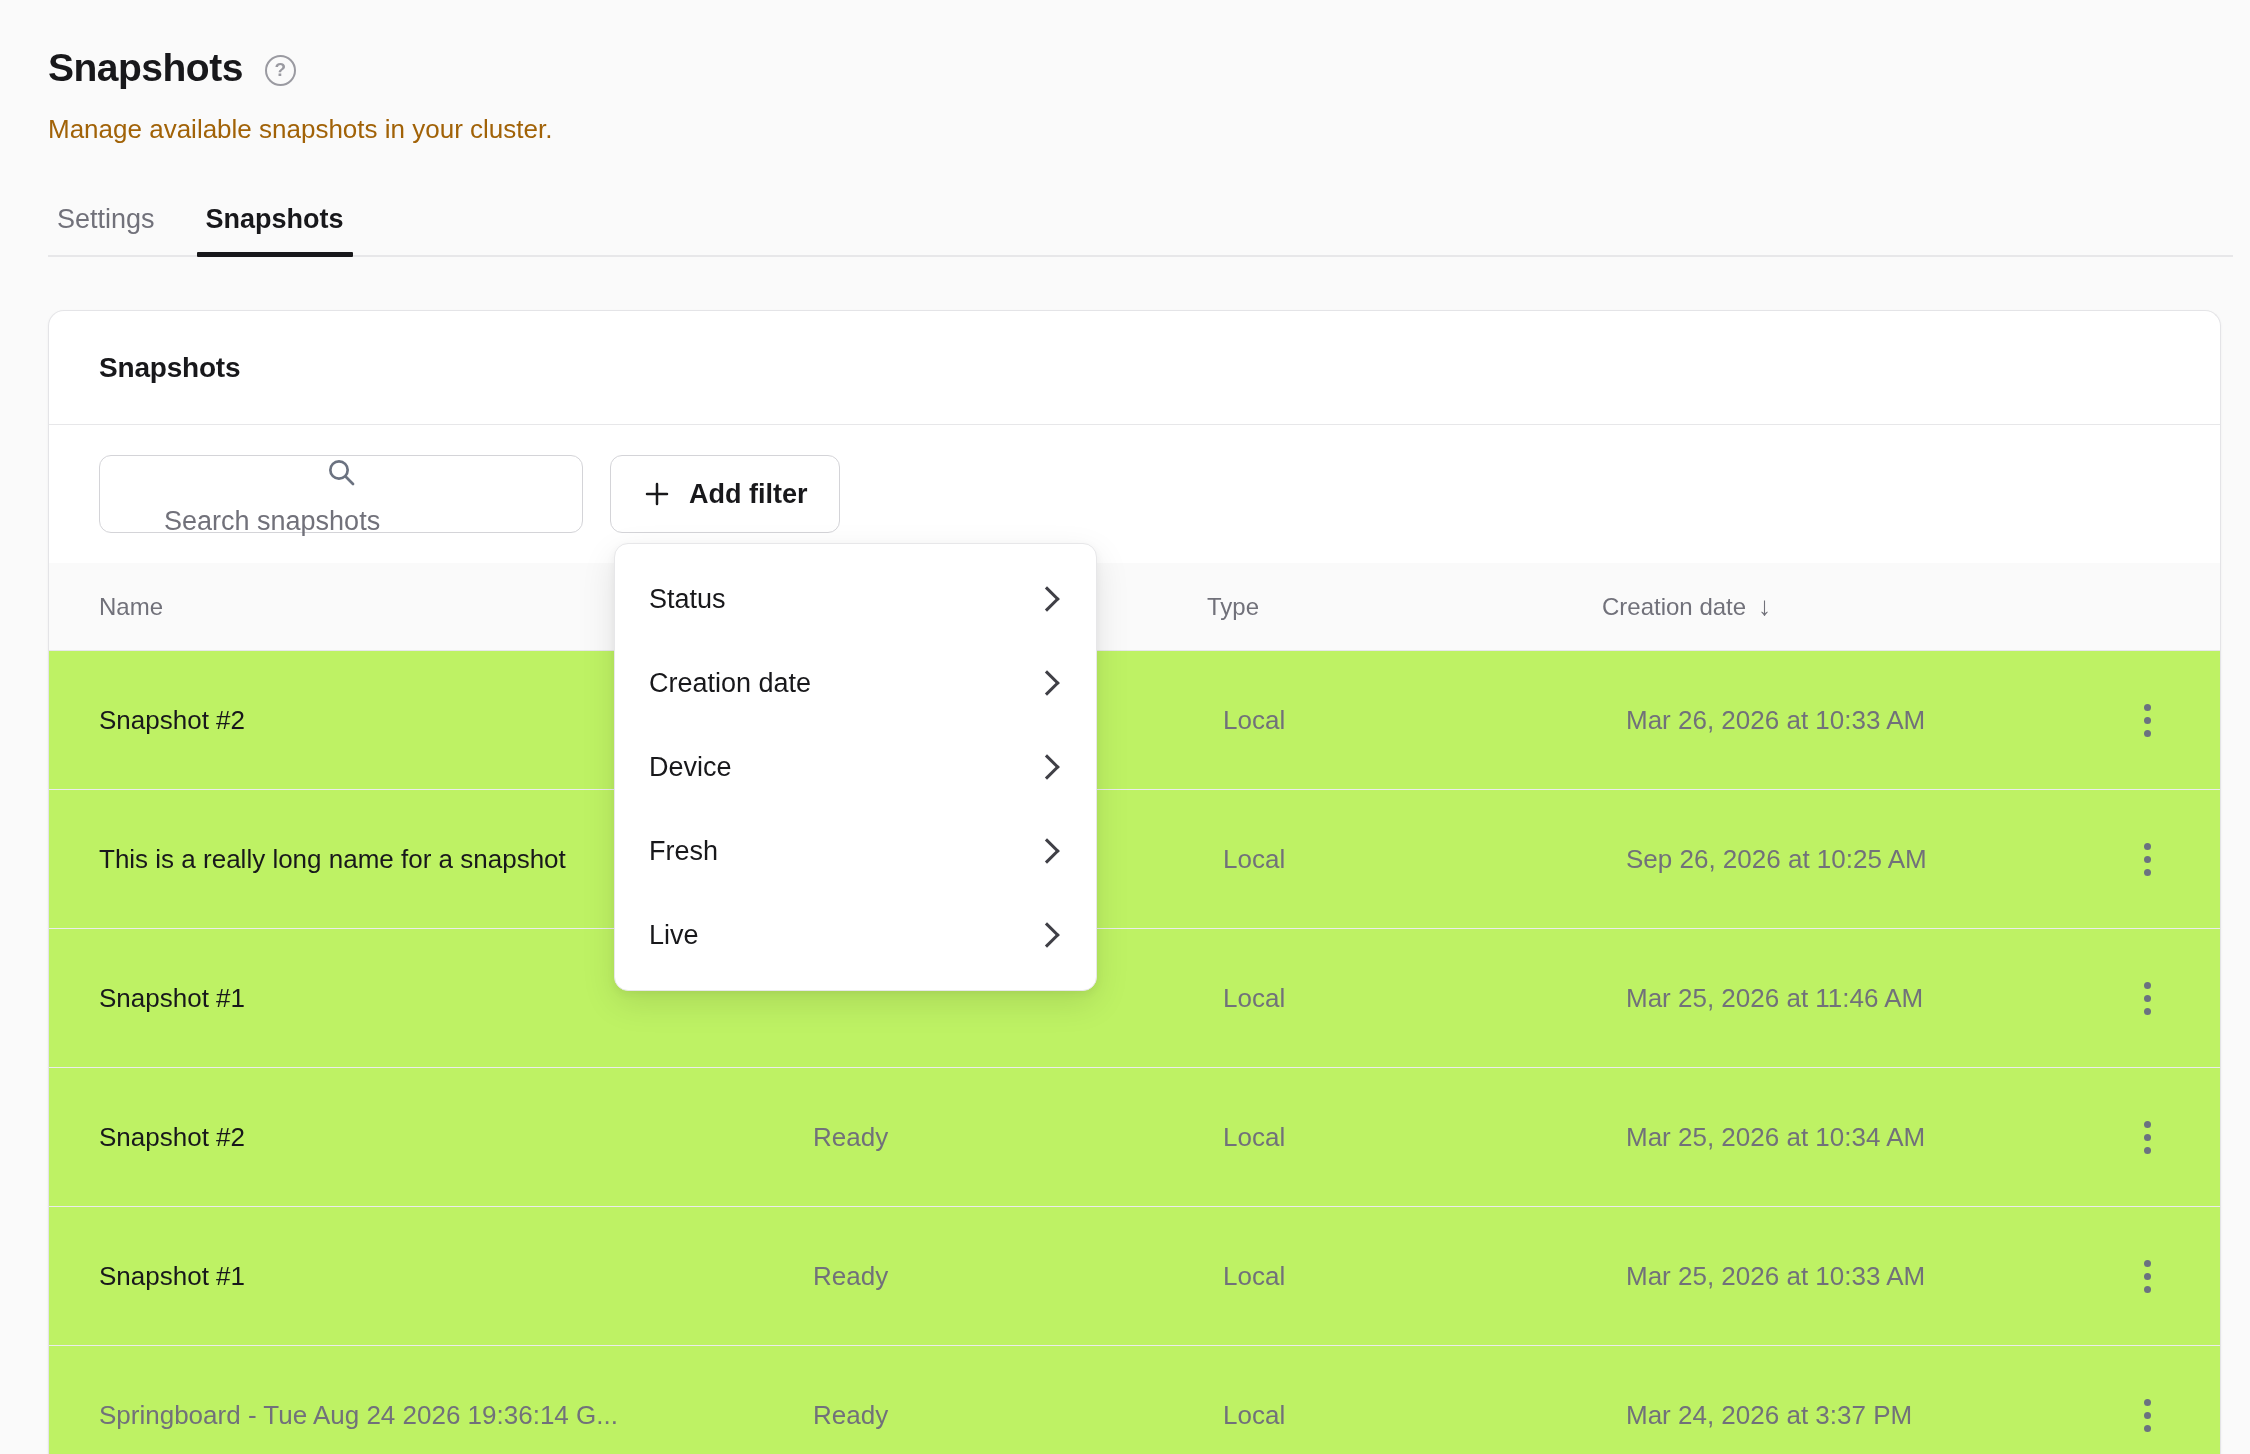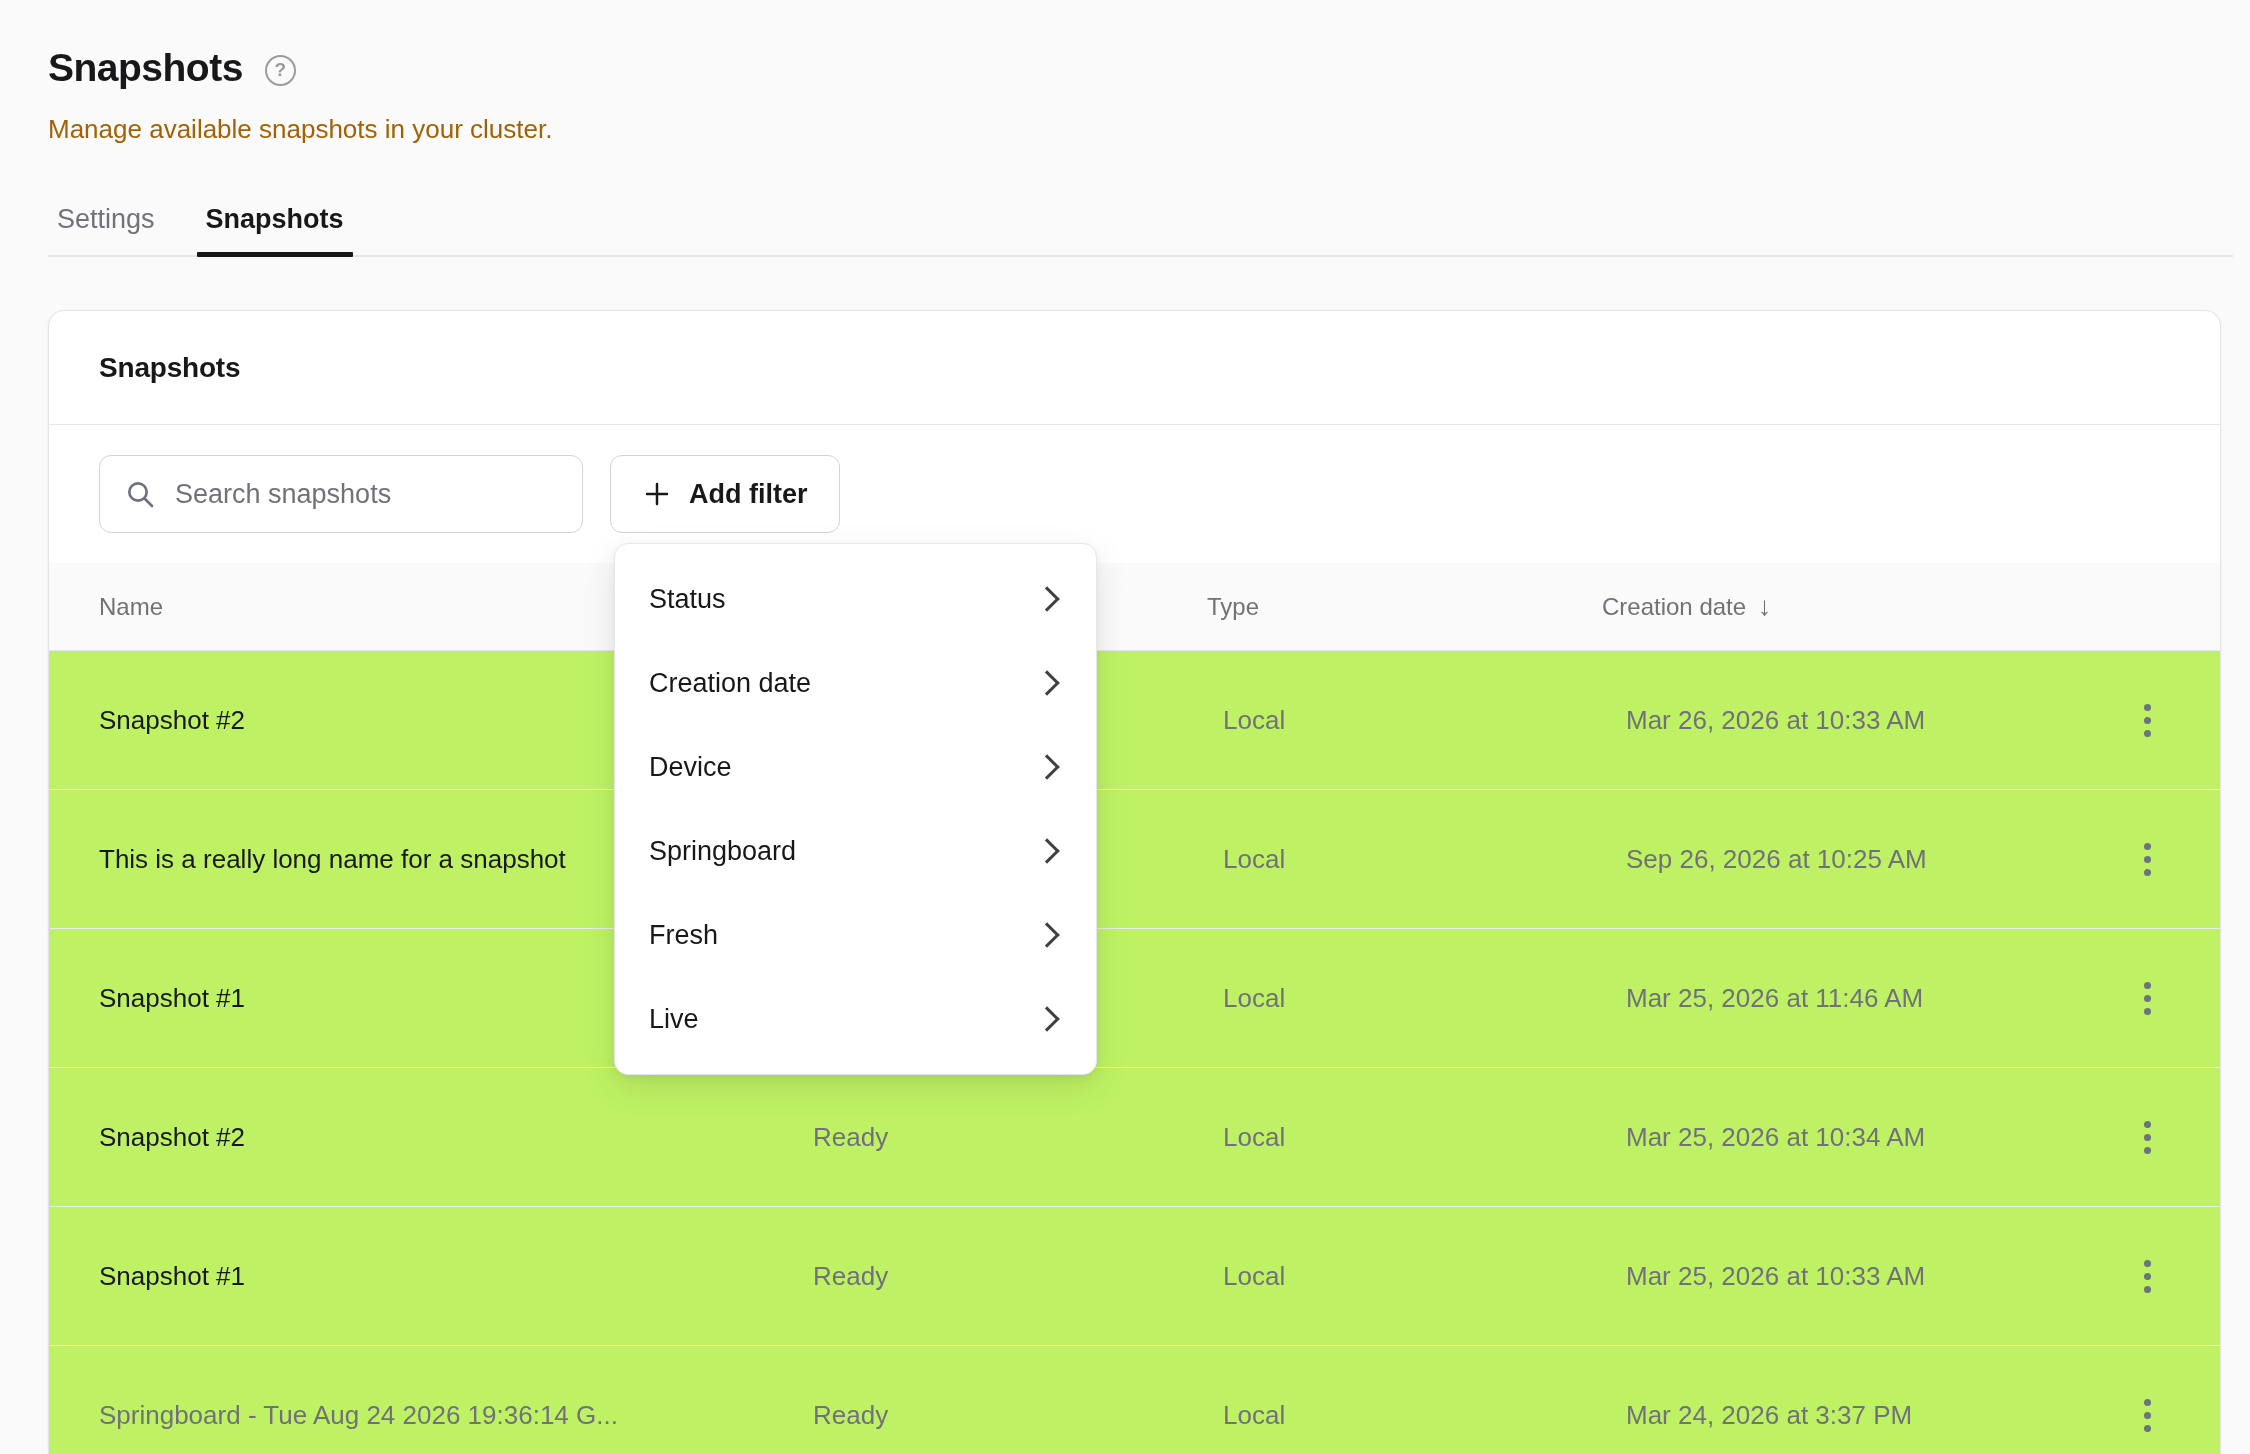--- a/index.html
+++ b/index.html
@@ -40,21 +40,21 @@
     box-shadow:0 1px 3px rgba(0,0,0,0.05);
     height:1200px;
   }
   .card-header{height:113px;display:flex;align-items:center;padding-left:50px;border-bottom:1.5px solid #e7e7e9;}
   .card-title{font-size:28px;font-weight:700;letter-spacing:-0.2px;}
 
   
   .toolbar{display:flex;align-items:center;gap:27px;padding:30px 0 30px 50px;}
   .search-box{
     width:484px;height:78px;box-sizing:border-box;border:1.5px solid #d4d4d8;border-radius:12px;
-    display:flex;align-items:center;padding:0 24px;gap:17px;background:#fff;
+    display:flex;align-items:center;padding:0 24px;gap:17px;background:#fff;flex-direction:column;
   }
   .search-box svg{flex:0 0 auto;}
   .search-input{
     border:none;outline:none;flex:1;font-size:27px;color:#18181b;background:transparent;
     font-family:"Liberation Sans", sans-serif;min-width:0;
   }
   .search-input::placeholder{color:#71717a;}
   .add-filter-btn{
     height:78px;box-sizing:border-box;border:1.5px solid #d4d4d8;border-radius:12px;background:#fff;
     display:flex;align-items:center;gap:17px;padding:0 31px;cursor:pointer;
@@ -243,24 +243,20 @@
       </div>
       <div class="menu-item">
         <span>Creation date</span>
         <span class="chevron-right"></span>
       </div>
       <div class="menu-item">
         <span>Device</span>
         <span class="chevron-right"></span>
       </div>
       <div class="menu-item">
-        <span>Springboard</span>
-        <span class="chevron-right"></span>
-      </div>
-      <div class="menu-item">
         <span>Fresh</span>
         <span class="chevron-right"></span>
       </div>
       <div class="menu-item">
         <span>Live</span>
         <span class="chevron-right"></span>
       </div>
     </div>
 
   </div>

